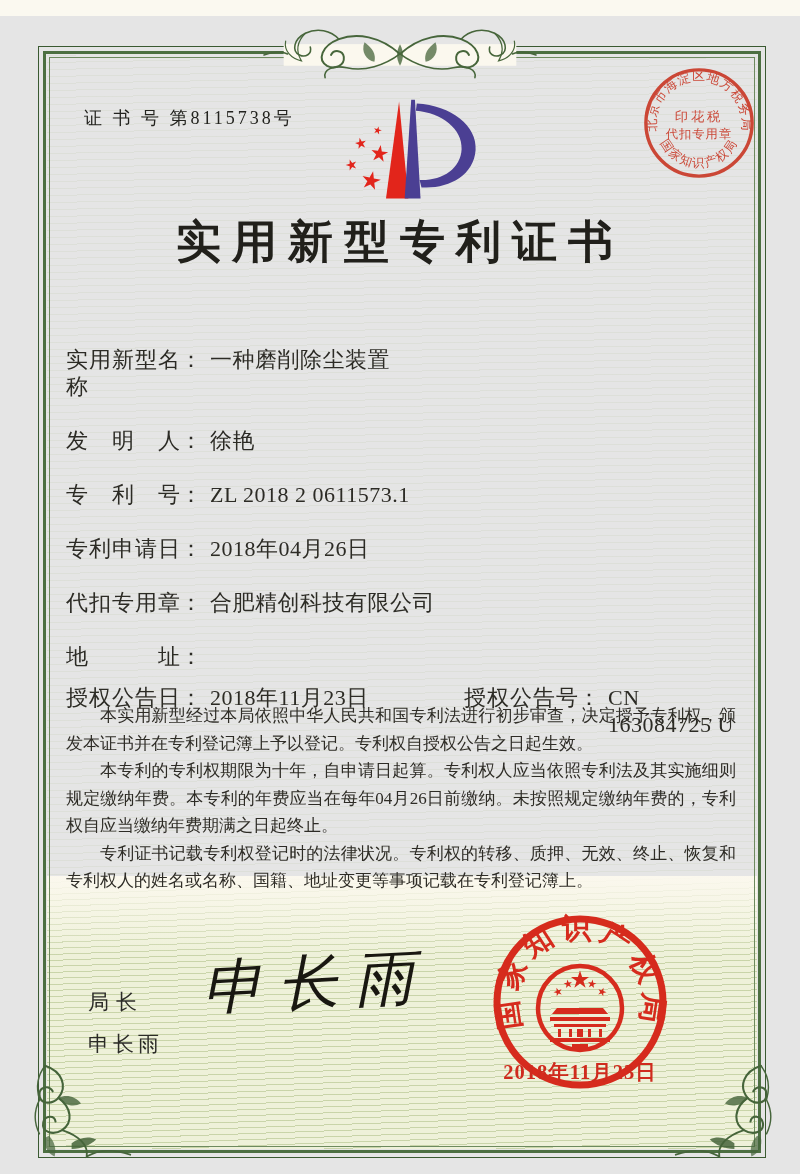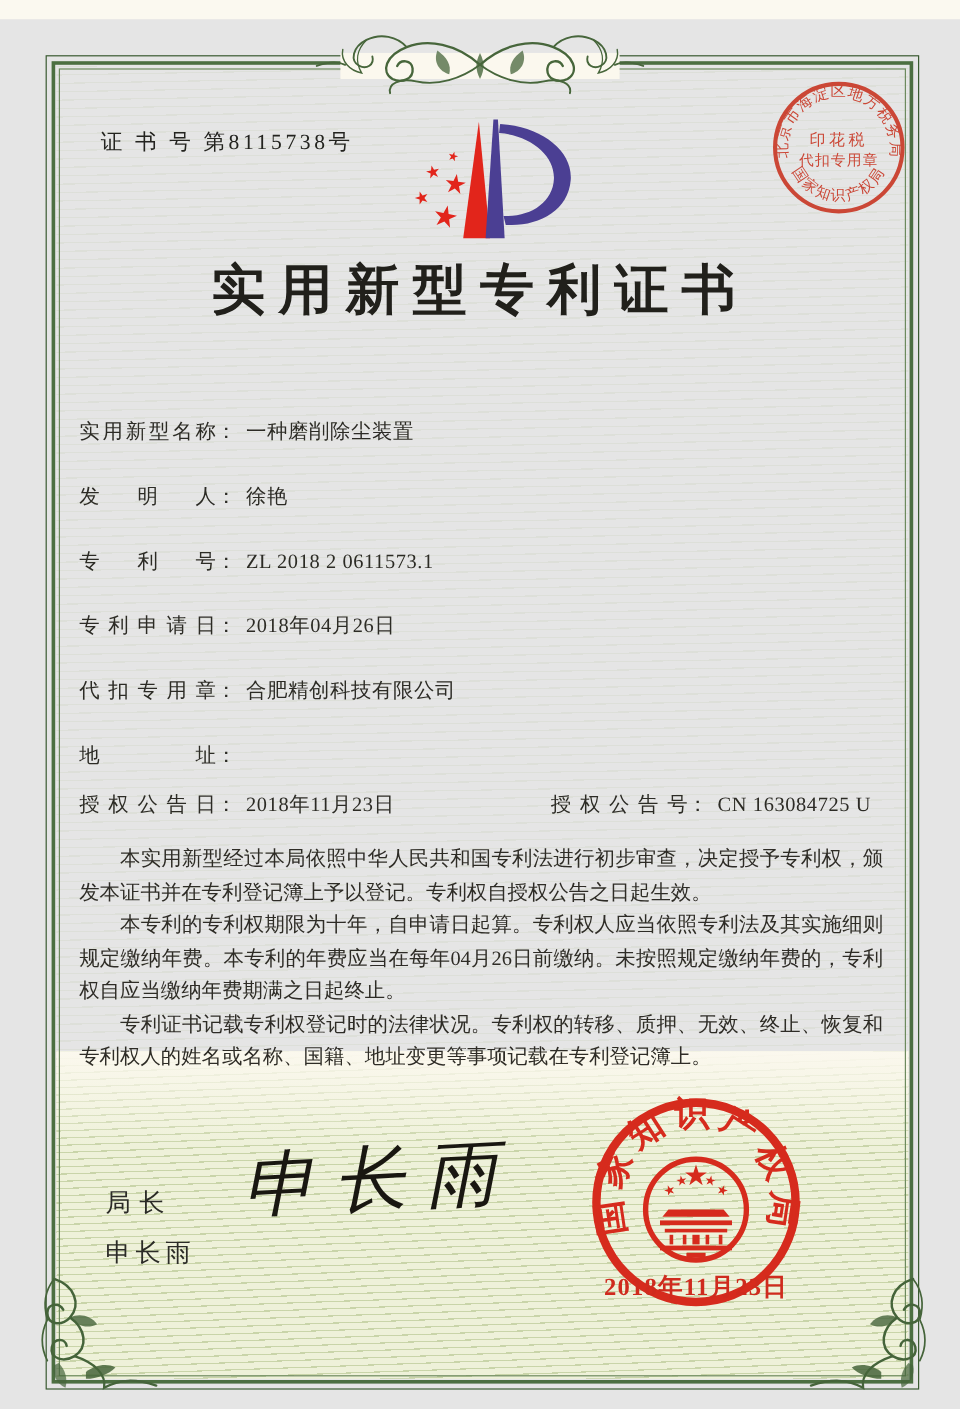--- a/index.html
+++ b/index.html
@@ -25,21 +25,21 @@
   .orn-top{left:262px;top:8px;width:276px;height:58px;}
   .orn-bl{left:30px;bottom:24px;width:104px;height:104px;}
   .orn-br{right:24px;bottom:24px;width:104px;height:104px;transform:scaleX(-1);}
   
   .cert-number{left:84px;top:90px;font-size:18px;letter-spacing:3px;color:#23231f;}
   .logo{left:330px;top:74px;width:168px;height:122px;}
   .stamp{left:640px;top:48px;width:118px;height:118px;opacity:.92;}
   .title{left:0;right:0;top:196px;text-align:center;font-size:45px;font-weight:700;
     letter-spacing:11px;color:#21201b;}
   
-  .fields{left:66px;top:330px;width:676px;font-size:17px;color:#2c2b25;}
+  .fields{left:66px;top:330px;width:676px;font-size:22px;color:#2c2b25;}
   .field-row{display:flex;align-items:flex-start;line-height:27px;margin-bottom:27px;}
   .f-label{flex:none;width:114px;text-align:justify;text-align-last:justify;
     text-justify:inter-character;}
   .f-colon{flex:none;margin:0 8px 0 0;}
   .f-value{letter-spacing:.5px;}
   .address .f-value{width:508px;line-height:31px;}
   .address{margin-bottom:14px;}
   .grant-date{width:254px;flex:none;}
   
   .body-text{left:66px;top:686px;width:670px;font-size:17px;line-height:27.5px;

